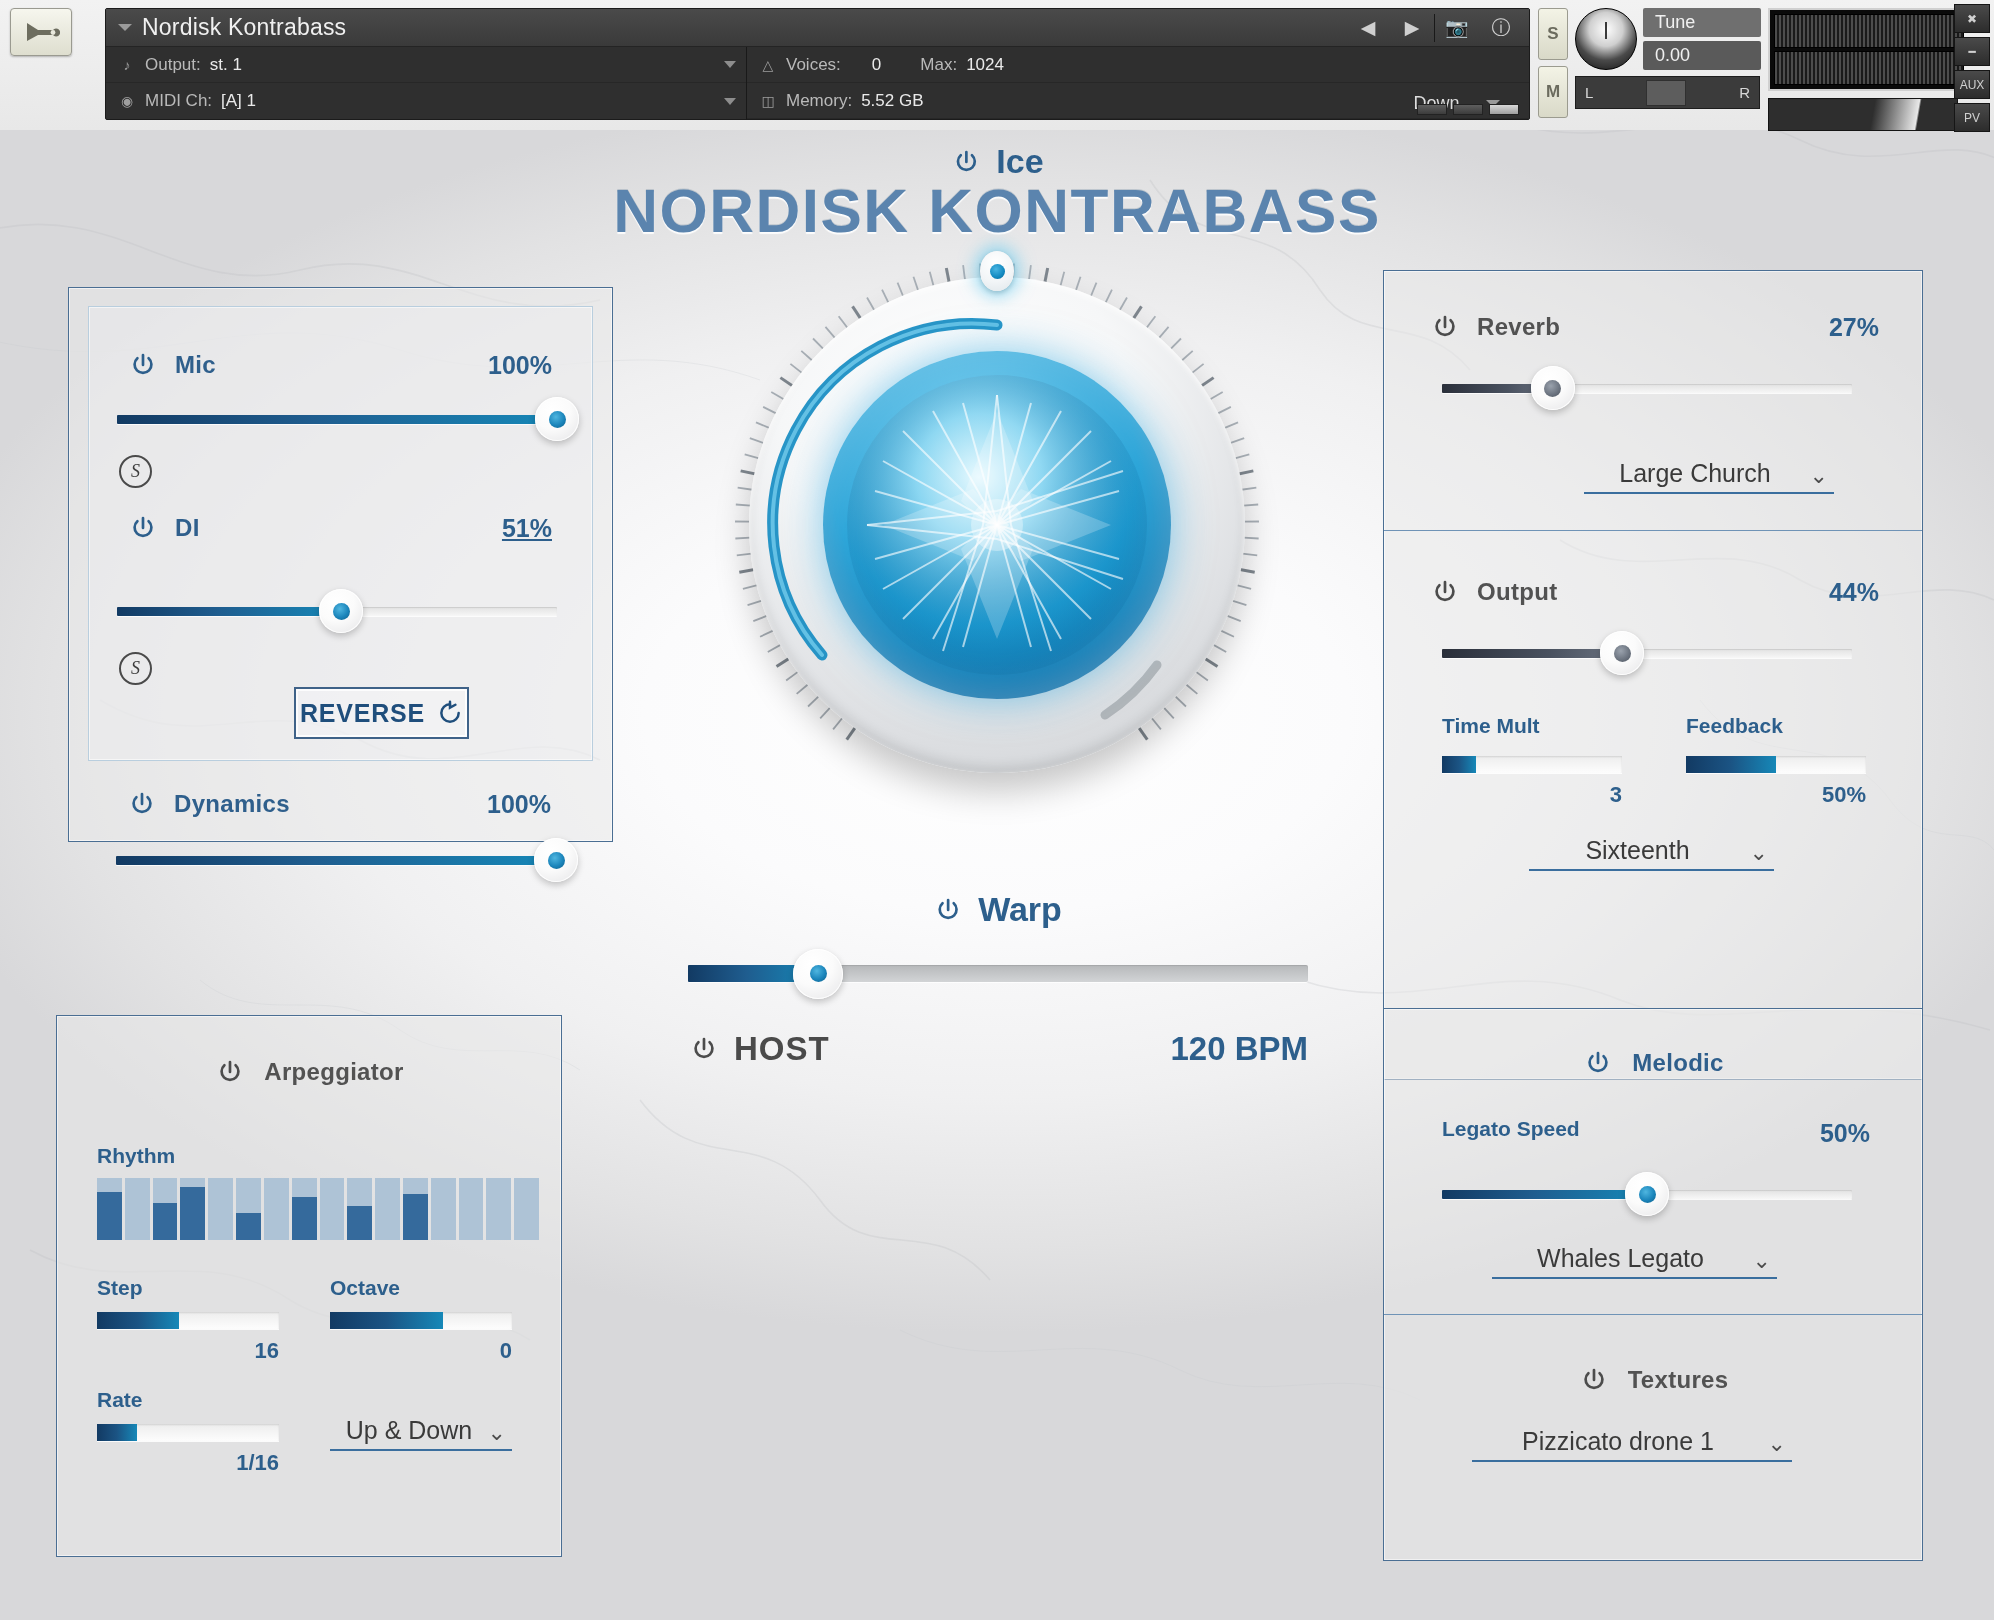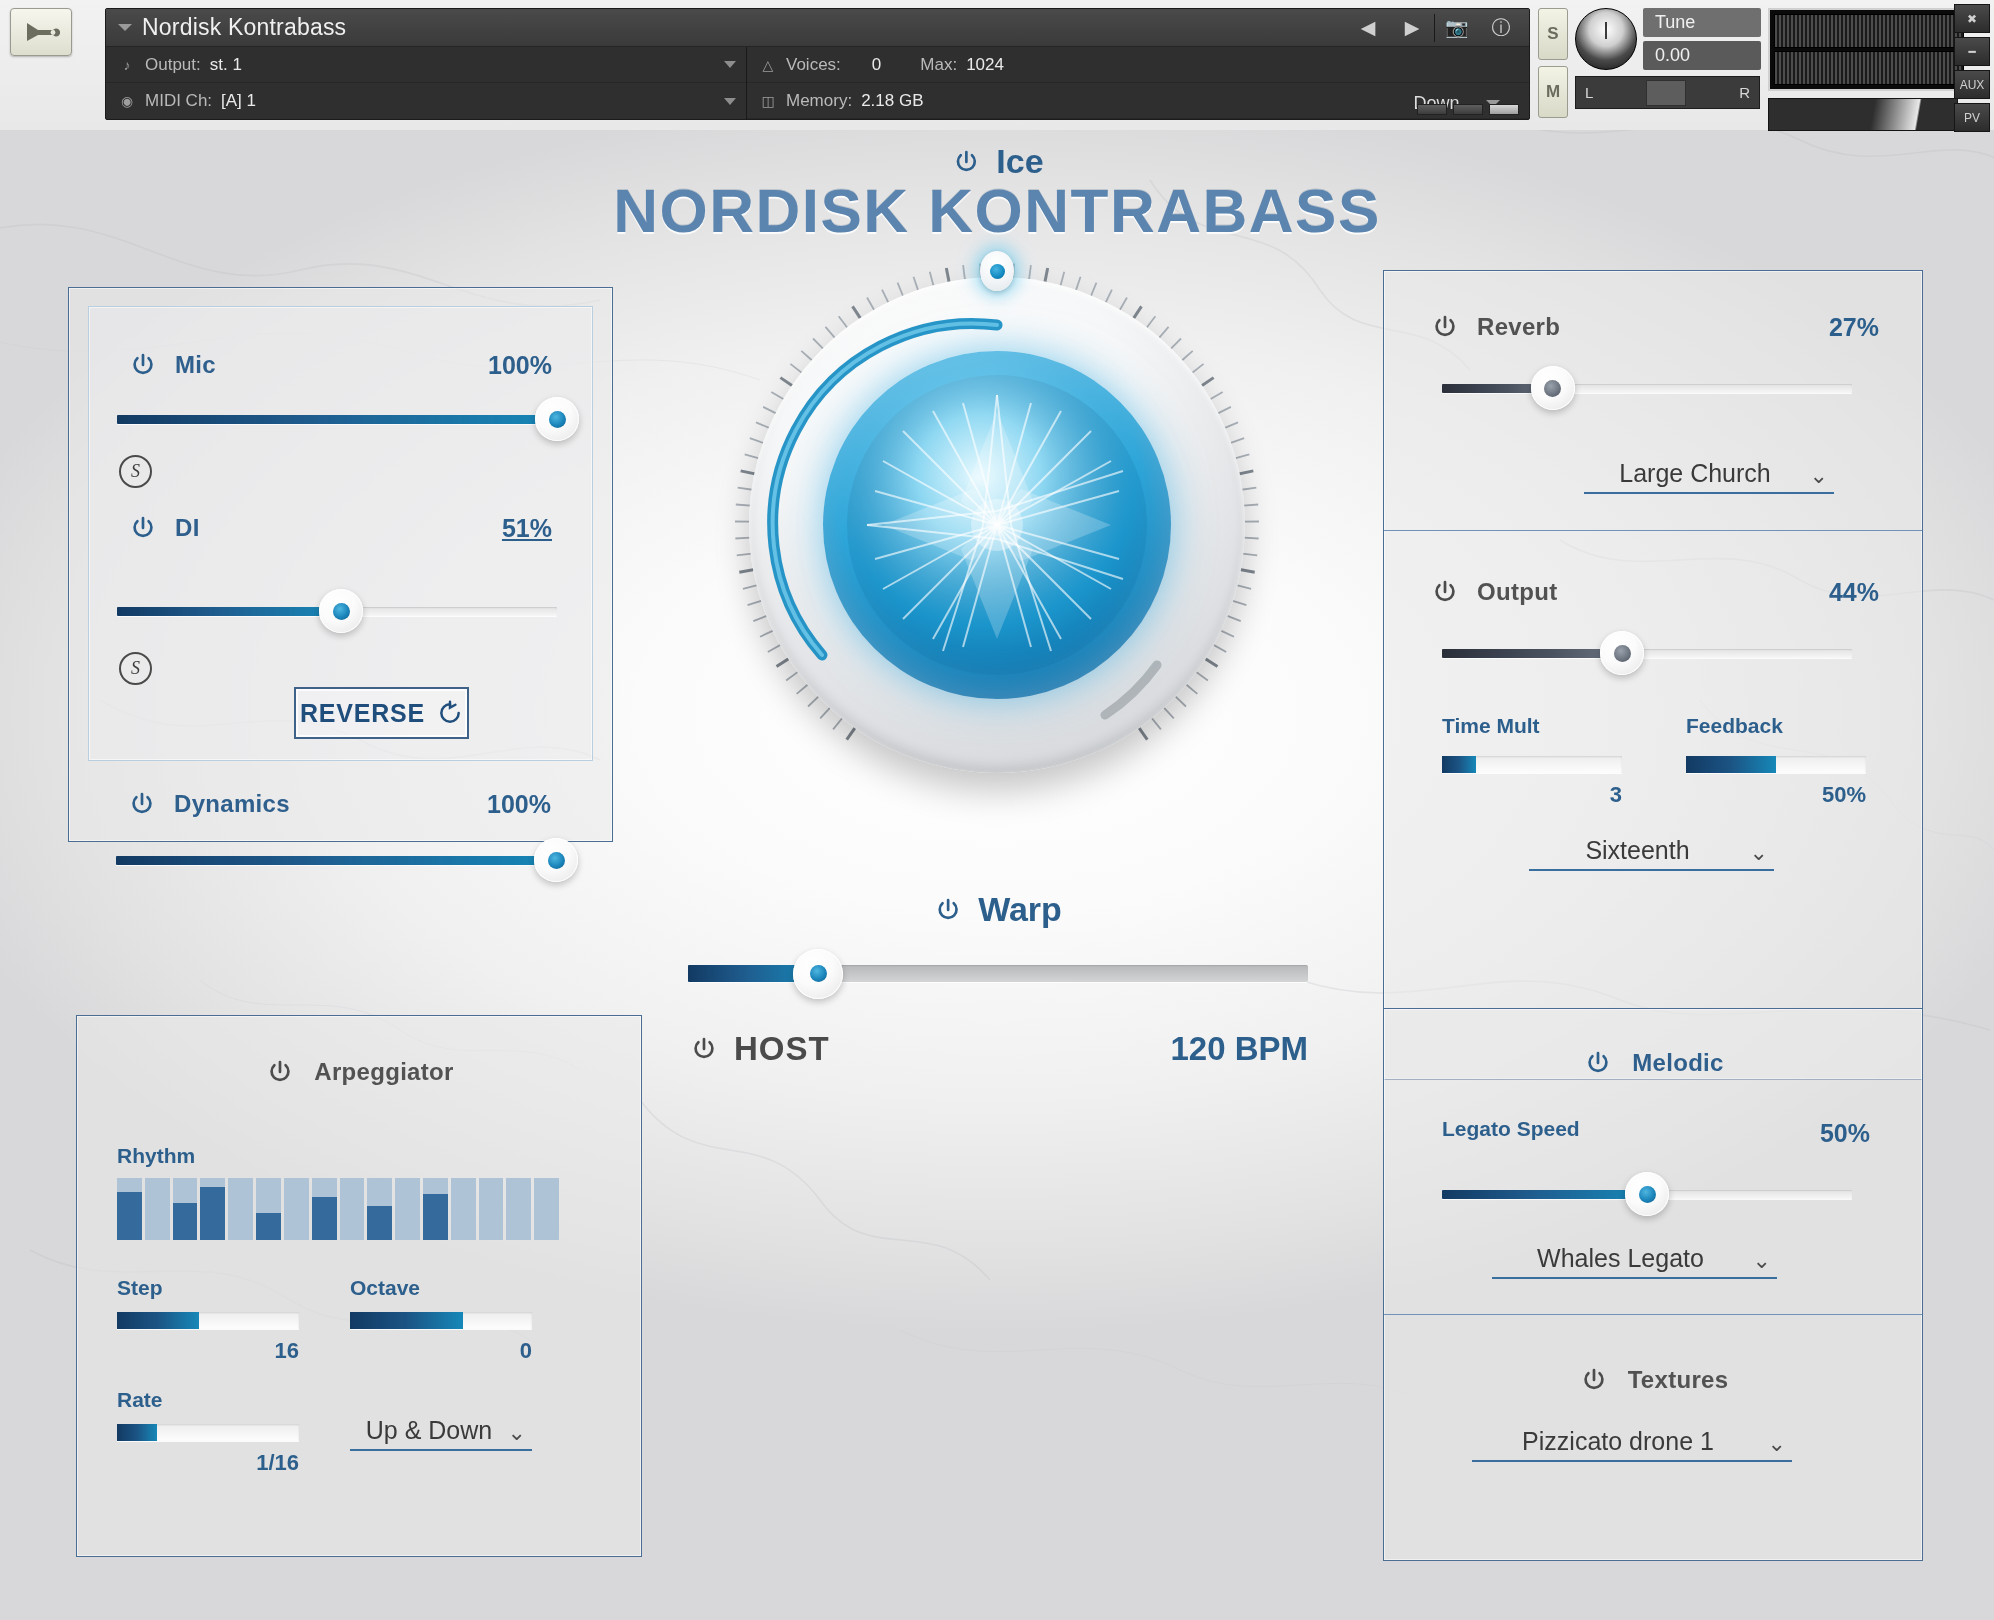--- a/index.html
+++ b/index.html
@@ -325,21 +325,21 @@
         <div class="k-row" style="border-bottom:1px solid #272727;">
           <span class="k-gicon">△</span>
           <span class="lbl">Voices:</span>
           <span class="val" style="margin-left:22px;">0</span>
           <span class="lbl" style="margin-left:30px;">Max:</span>
           <span class="val">1024</span>
         </div>
         <div class="k-row">
           <span class="k-gicon">◫</span>
           <span class="lbl">Memory:</span>
-          <span class="val">2.18 GB</span>
+          <span class="val">5.52 GB</span>
         </div>
         <div class="k-purge">
           <span>Down</span>
           <span class="tri-down"></span>
         </div>
         <div class="k-leds">
           <span class="k-led"></span>
           <span class="k-led"></span>
           <span class="k-led on"></span>
         </div>
@@ -447,21 +447,21 @@
       <span class="sec-title" style="margin-left:16px;">Dynamics</span>
       <span class="pct" style="margin-left:auto;">100%</span>
     </div>
     <div class="sl" style="position:absolute; left:47px; top:565px; width:440px;">
       <div class="track"></div>
       <div class="fill" style="width:100%"></div>
       <div class="knob" style="left:100%"></div>
     </div>
   </div>
 
-  <div class="panel" style="left:76px; top:885px; width:566px; height:542px;">
+  <div class="panel" style="left:56px; top:885px; width:506px; height:542px;">
 
     <div class="row-head" style="position:absolute; left:0; top:40px; width:100%; justify-content:center; gap:18px;">
       <span class="pwr grey">
         <svg viewBox="0 0 24 24" fill="none" stroke="currentColor" stroke-width="2.3" stroke-linecap="round">
           <path d="M12 3.5 V 12"></path>
             <path d="M7.2 6.2 A 7.2 7.2 0 1 0 16.8 6.2"></path>
         </svg>
       </span>
       <span class="sec-title grey">Arpeggiator</span>
     </div>

